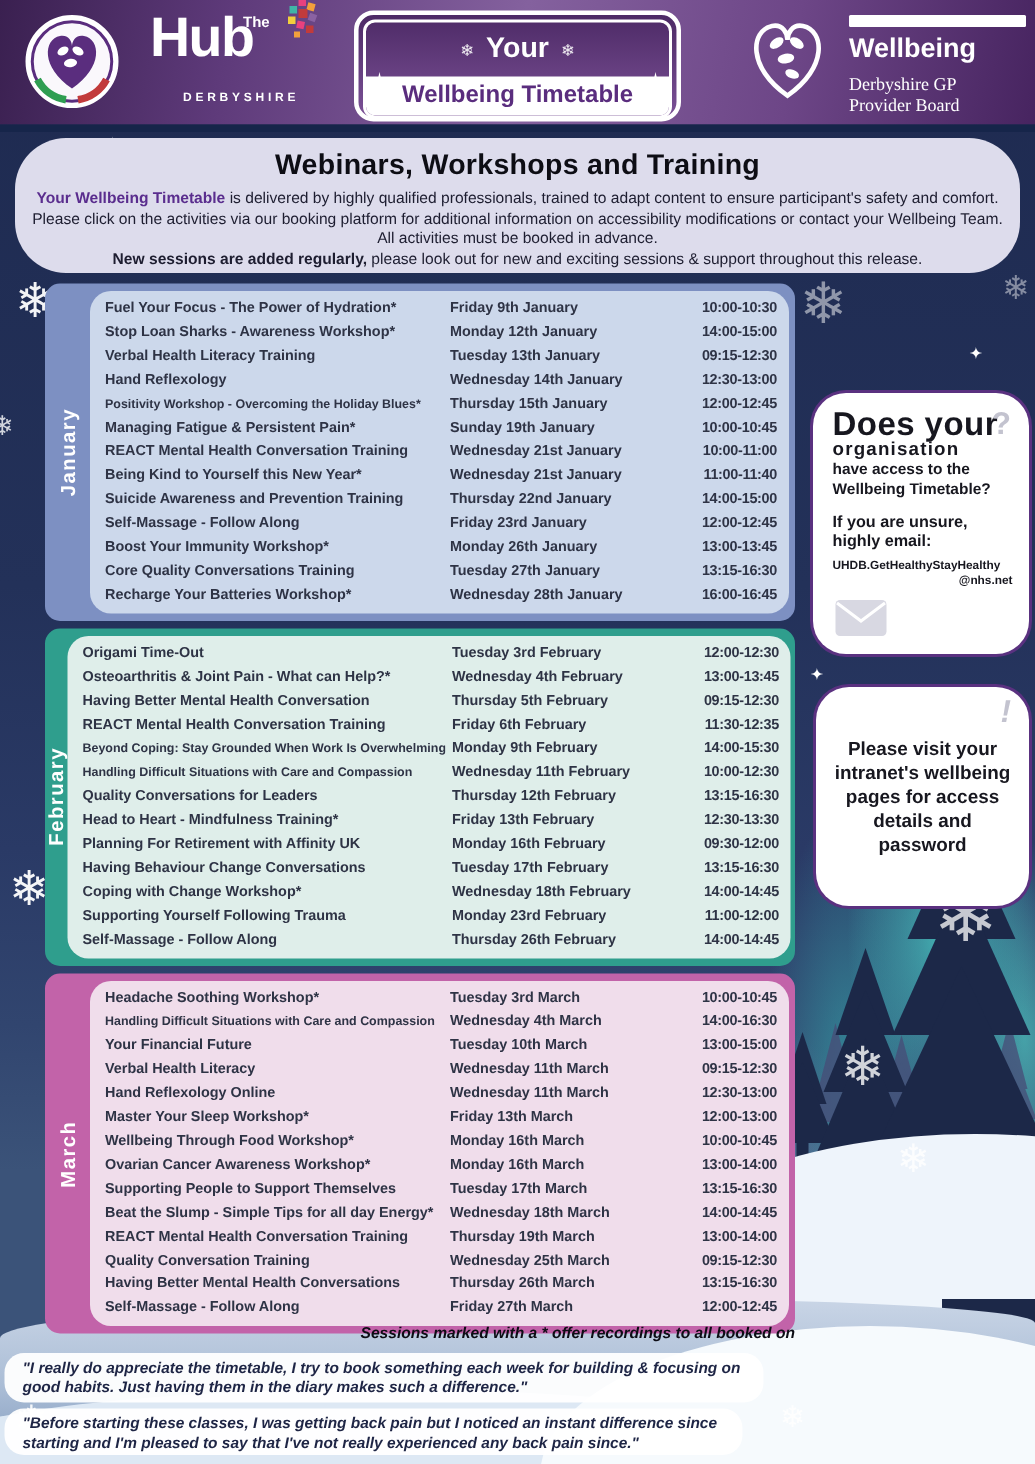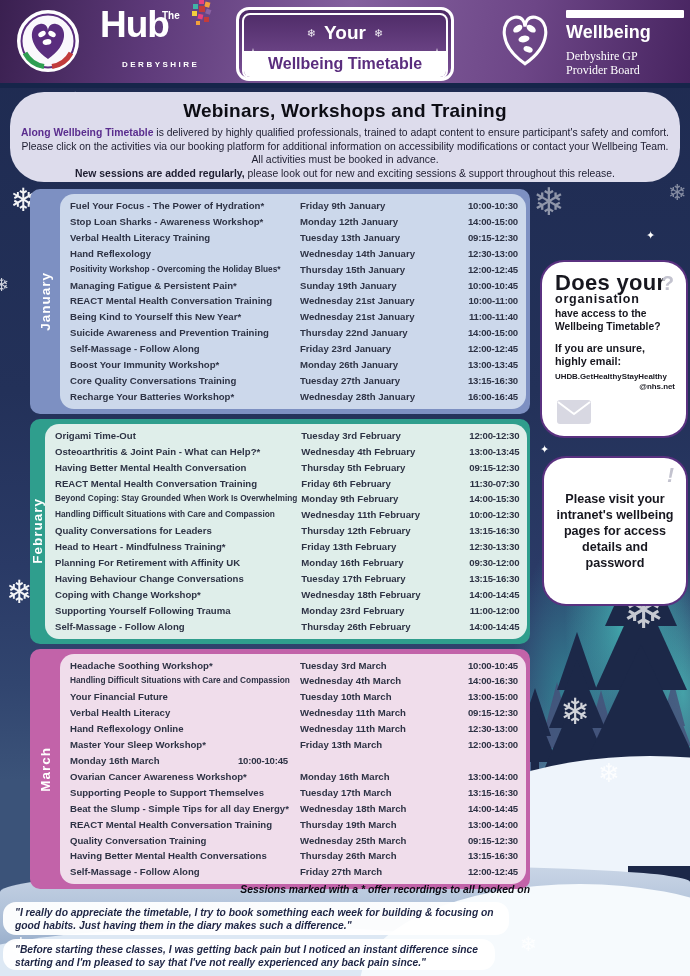--- a/index.html
+++ b/index.html
@@ -204,21 +204,21 @@
           <div>Provider Board</div>
         </div>
 
       </div>
     </div>
   </header>
 
   <section class="intro">
     <h1>Webinars, Workshops and Training</h1>
     <p>
-      <span class="purple-bold">Along Wellbeing Timetable</span><span> is delivered by highly qualified professionals, trained to adapt content to ensure participant's safety and comfort.</span>
+      <span class="purple-bold">Your Wellbeing Timetable</span><span> is delivered by highly qualified professionals, trained to adapt content to ensure participant's safety and comfort.</span>
     </p>
     <p>Please click on the activities via our booking platform for additional information on accessibility modifications or contact your Wellbeing Team.</p>
     <p>All activities must be booked in advance.</p>
     <p>
       <b>New sessions are added regularly,</b><span> please look out for new and exciting sessions &amp; support throughout this release.</span>
     </p>
   </section>
 
   <div class="months">
     <section class="month" style="background: rgb(125, 144, 194);">
@@ -310,21 +310,21 @@
             <div class="c-time">13:00-13:45</div>
           </div>
           <div class="row">
             <div class="c-act">Having Better Mental Health Conversation</div>
             <div class="c-day">Thursday 5th February</div>
             <div class="c-time">09:15-12:30</div>
           </div>
           <div class="row">
             <div class="c-act">REACT Mental Health Conversation Training</div>
             <div class="c-day">Friday 6th February</div>
-            <div class="c-time">11:30-07:30</div>
+            <div class="c-time">11:30-12:35</div>
           </div>
           <div class="row">
             <div class="c-act condensed">Beyond Coping: Stay Grounded When Work Is Overwhelming</div>
             <div class="c-day">Monday 9th February</div>
             <div class="c-time">14:00-15:30</div>
           </div>
           <div class="row">
             <div class="c-act condensed">Handling Difficult Situations with Care and Compassion</div>
             <div class="c-day">Wednesday 11th February</div>
             <div class="c-time">10:00-12:30</div>
@@ -396,20 +396,21 @@
             <div class="c-act">Hand Reflexology Online</div>
             <div class="c-day">Wednesday 11th March</div>
             <div class="c-time">12:30-13:00</div>
           </div>
           <div class="row">
             <div class="c-act">Master Your Sleep Workshop*</div>
             <div class="c-day">Friday 13th March</div>
             <div class="c-time">12:00-13:00</div>
           </div>
           <div class="row">
+            <div class="c-act">Wellbeing Through Food Workshop*</div>
             <div class="c-day">Monday 16th March</div>
             <div class="c-time">10:00-10:45</div>
           </div>
           <div class="row">
             <div class="c-act">Ovarian Cancer Awareness Workshop*</div>
             <div class="c-day">Monday 16th March</div>
             <div class="c-time">13:00-14:00</div>
           </div>
           <div class="row">
             <div class="c-act">Supporting People to Support Themselves</div>

